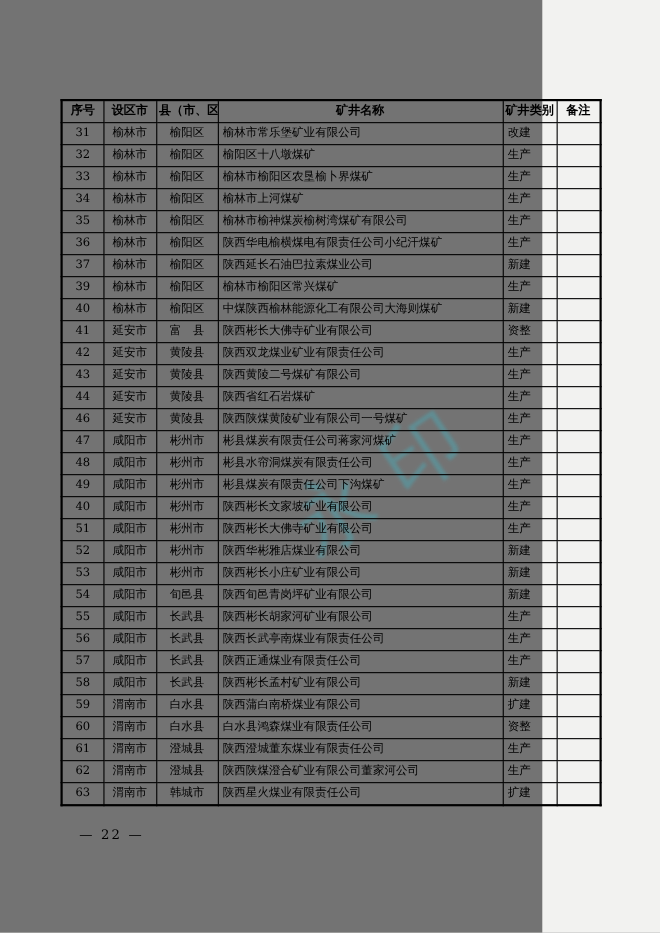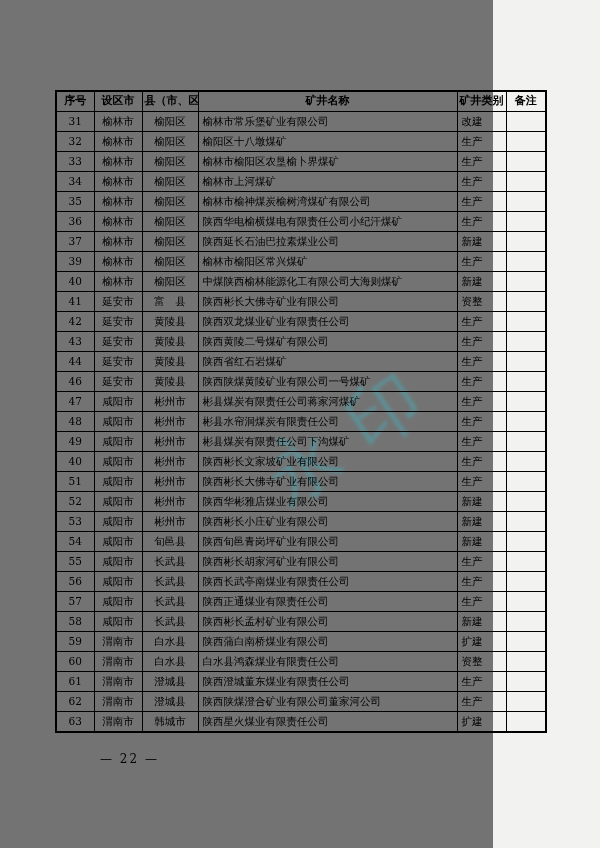--- a/index.html
+++ b/index.html
@@ -35,21 +35,21 @@
   col.c-name{width:259px;}
   col.c-cat{width:49px;}
   col.c-note{width:40px;}
   td.cell-no{text-align:center;}
   td.cell-city{text-align:center;}
   td.cell-county{text-align:center;}
   td.cell-name{text-align:left;padding-left:4px;}
   td.cell-cat{text-align:left;padding-left:4px;}
   td.cell-note{text-align:center;}
   .page-number{
-    position:absolute;left:100px;top:752px;
+    position:absolute;left:72px;top:752px;
     font-size:12px;color:#000;letter-spacing:2px;
   }
   .watermark{
     position:absolute;left:300px;top:430px;
     font-size:72px;letter-spacing:26px;
     color:rgba(60,190,205,0.35);
     transform:rotate(-34deg);
     transform-origin:left bottom;
     filter:blur(1.5px);
     pointer-events:none;

